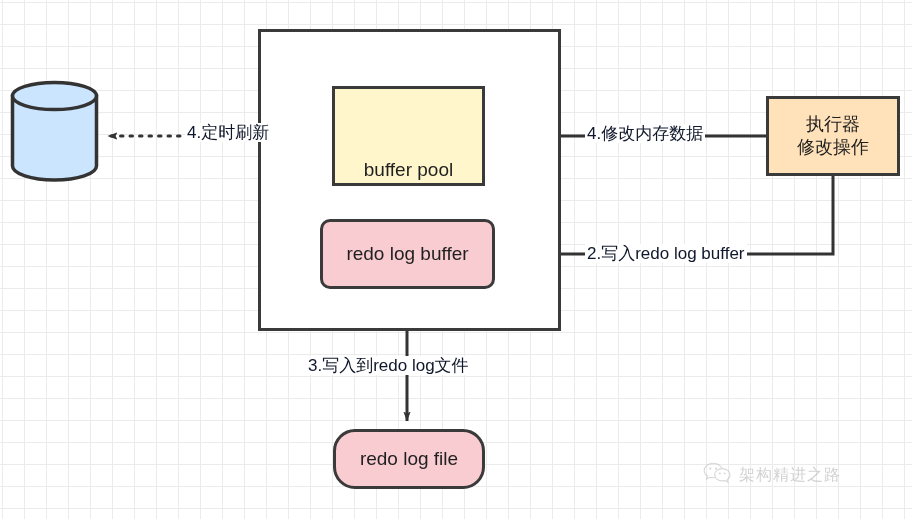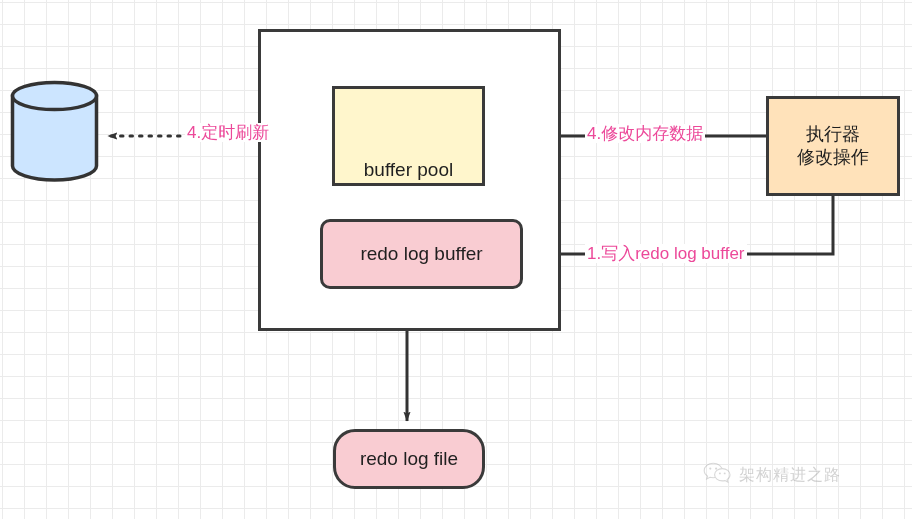--- a/index.html
+++ b/index.html
@@ -68,21 +68,21 @@
     height: 100px;
     background: #fff6cc;
     border: 3px solid #3a3a3a;
     font-size: 19px;
     align-items: flex-end;
   }
 
   #redo-log-buffer {
     left: 320px;
     top: 219px;
-    width: 203px;
+    width: 175px;
     height: 70px;
     background: #f9ccd2;
     border: 3px solid #3a3a3a;
     border-radius: 10px;
     font-size: 19px;
   }
 
   #redo-log-file {
     left: 333px;
     top: 429px;
@@ -91,40 +91,40 @@
     background: #f9ccd2;
     border: 3px solid #3a3a3a;
     border-radius: 22px;
     font-size: 19px;
   }
 
   #executor {
     left: 766px;
     top: 96px;
     width: 134px;
-    height: 100px;
+    height: 80px;
     background: #ffe2ba;
     border: 3px solid #3a3a3a;
     font-size: 18px;
   }
 
   
   #database-cylinder {
     position: absolute;
     left: 9px;
     top: 80px;
     width: 91px;
     height: 102px;
   }
 
   
   .edge-label {
     position: absolute;
     font-size: 17px;
-    color: #ec4899;
+    color: #0f172a;
     background: transparent;
     white-space: nowrap;
     line-height: 1;
   }
   #label-step4 { left: 185px; top: 124px; }
   #label-step1 { left: 585px; top: 125px; }
   #label-step2 { left: 585px; top: 245px; }
   #label-step3 { left: 306px; top: 357px; }
 
   .edge-label-bg {
@@ -206,23 +206,26 @@
 
   <div id="label-step4" class="edge-label">
     <span class="edge-label-bg">4.定时刷新</span>
   </div>
 
   <div id="label-step1" class="edge-label">
     <span class="edge-label-bg">4.修改内存数据</span>
   </div>
 
   <div id="label-step2" class="edge-label">
-    <span class="edge-label-bg">1.写入redo log buffer</span>
-  </div>
-
+    <span class="edge-label-bg">2.写入redo log buffer</span>
+  </div>
+
+  <div id="label-step3" class="edge-label">
+    <span class="edge-label-bg">3.写入到redo log文件</span>
+  </div>
 
   <div id="watermark">
     <span>
       <svg width="28" height="22" viewBox="0 0 28 22" xmlns="http://www.w3.org/2000/svg">
         <path d="M10.2,1.2 C5.2,1.2 1.2,4.5 1.2,8.5 C1.2,10.8 2.5,12.8 4.6,14.1
                  L3.7,17.0 L7.0,15.3 C8.0,15.6 9.1,15.7 10.2,15.7
                  C15.2,15.7 19.2,12.5 19.2,8.5 C19.2,4.5 15.2,1.2 10.2,1.2 Z" fill="none" stroke="#999999" stroke-width="1.1"></path>
         <circle cx="7.3" cy="6.6" r="1.1" fill="#999999"></circle>
         <circle cx="13.1" cy="6.6" r="1.1" fill="#999999"></circle>
         <path d="M19.3,6.6 C23.6,6.6 27.0,9.4 27.0,12.8 C27.0,14.8 25.9,16.5 24.1,17.6

